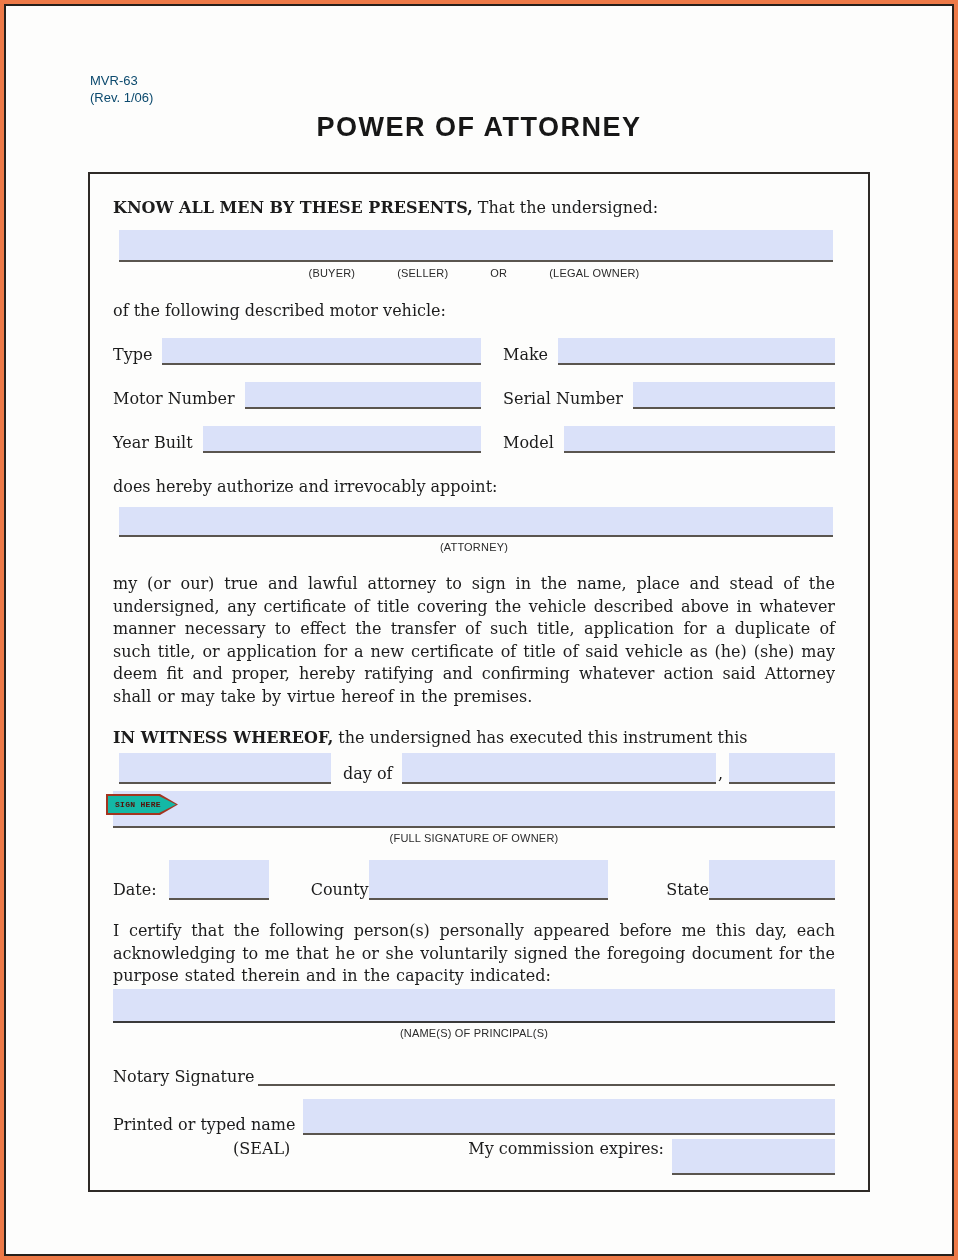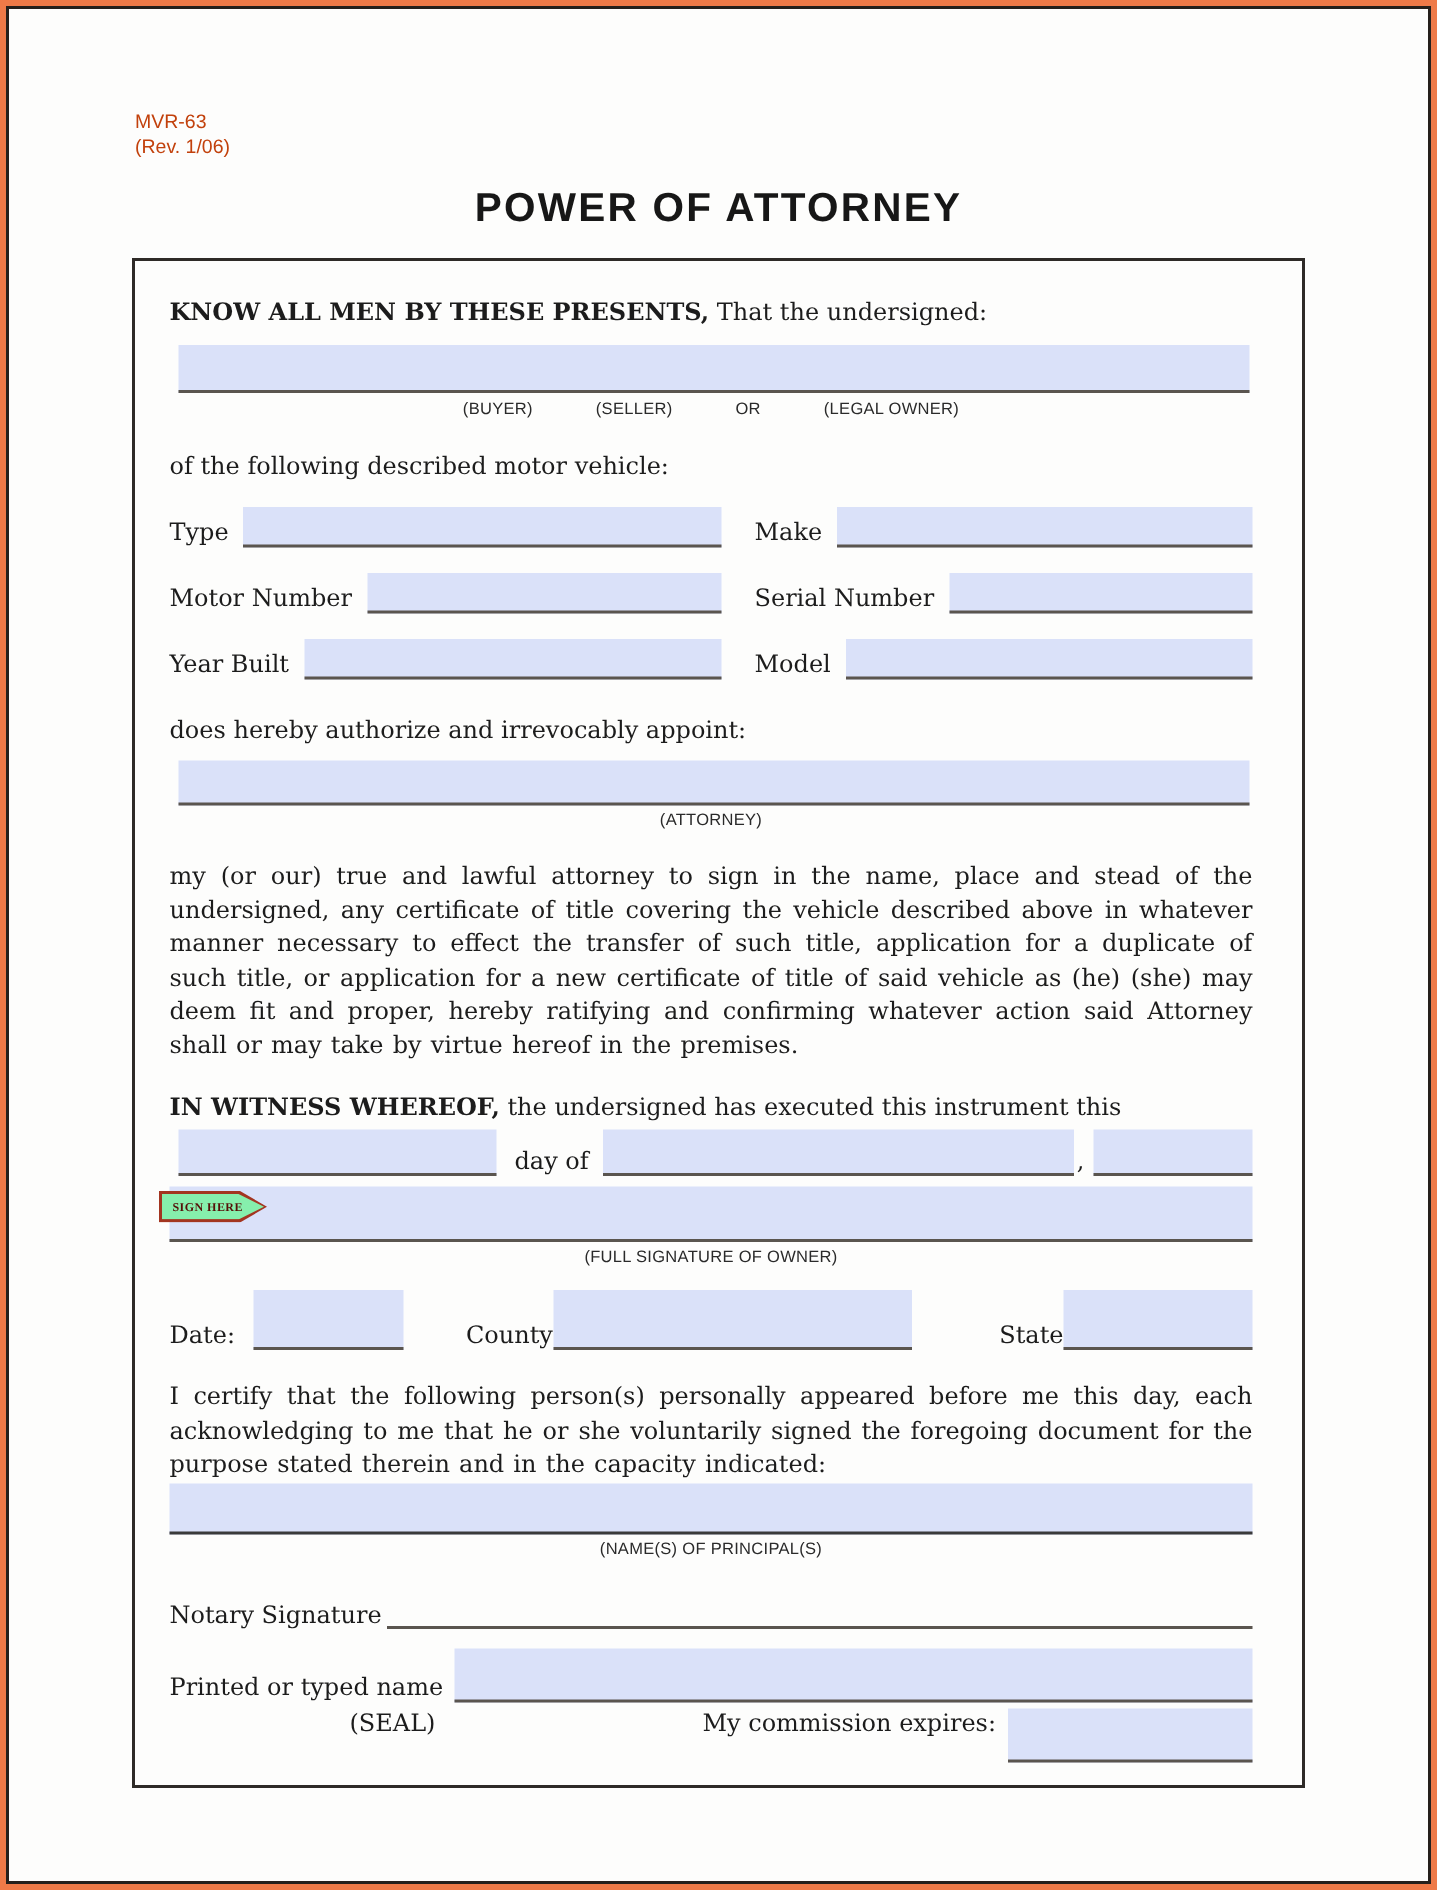--- a/index.html
+++ b/index.html
@@ -15,24 +15,24 @@
     width:100%; height:100%;
     border:2px solid #25201c;
     background:#fdfdfc;
     position:relative;
     overflow:hidden;
   }
 
   .form-id {
     position:absolute; left:84px; top:66px;
     font-family:"Liberation Sans", sans-serif;
-    font-size:13px; line-height:17px; color:#c2410c;
+    font-size:13px; line-height:17px; color:#0c4a6e;
   }
   .doc-title {
-    position:absolute; top:117px; left:0; right:0;
+    position:absolute; top:106px; left:0; right:0;
     text-align:center;
     font-family:"Liberation Sans", sans-serif;
     font-weight:bold; font-size:27px; letter-spacing:1.5px; color:#171717;
   }
 
   .form-box {
     position:absolute; left:82px; top:166px;
     width:782px; height:1020px;
     border:2px solid #2e2a27;
     padding:24px 33px 0 23px;
@@ -75,24 +75,24 @@
   .sig-field { position:relative; height:37px; margin-top:7px; }
   .sign-tag {
     position:absolute; left:-7px; top:3px; width:72px; height:21px;
     cursor:pointer;
   }
   .sign-tag .tag-outer {
     position:absolute; inset:0; background:#a33520;
     clip-path:polygon(0 0,75% 0,100% 50%,75% 100%,0 100%);
   }
   .sign-tag .tag-inner {
-    position:absolute; inset:2px; background:#86efac;
+    position:absolute; inset:2px; background:#14b8a6;
     clip-path:polygon(0 0,75% 0,100% 50%,75% 100%,0 100%);
     display:flex; align-items:center; padding-left:7px;
-    font-family:Liberation Serif, serif;
+    font-family:Liberation Mono, monospace;
     font-weight:bold; font-size:8px; letter-spacing:.3px; color:#551008;
   }
 
   .dcs-row { display:flex; align-items:flex-end; margin-top:16px; }
   .dcs-row .lbl { font-size:16px; white-space:nowrap; padding-bottom:1px; }
   .f-date   { width:100px; height:40px; margin-left:12px; }
   .f-county { flex:1; height:40px; }
   .f-state  { width:126px; height:40px; }
   .sp-a { width:42px; } .sp-b { width:58px; }
 

